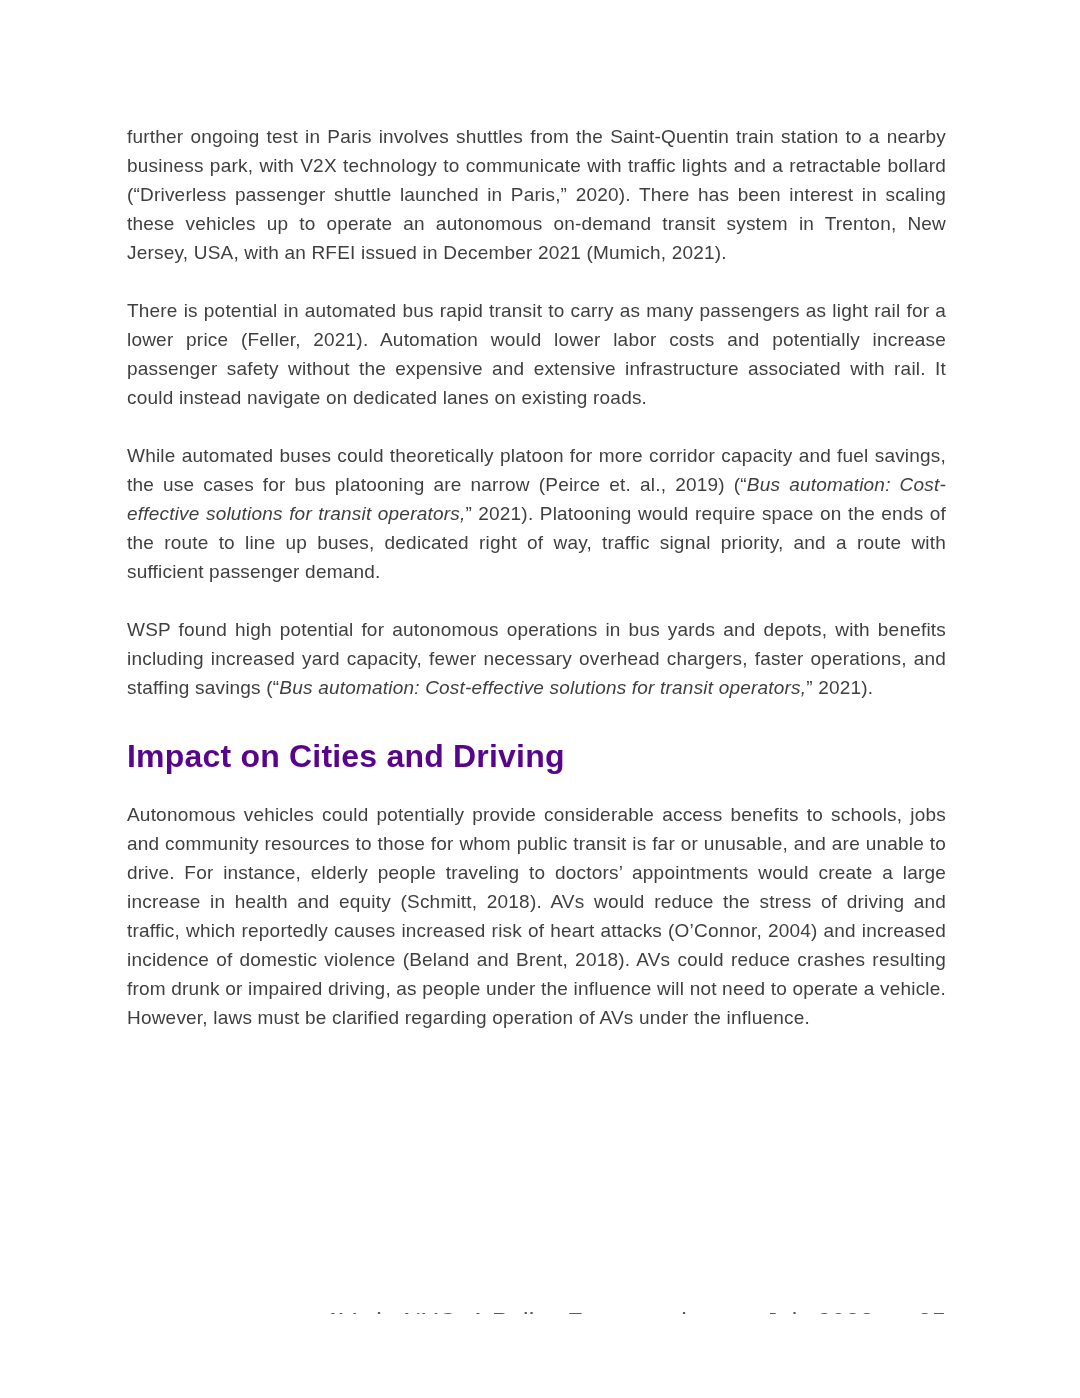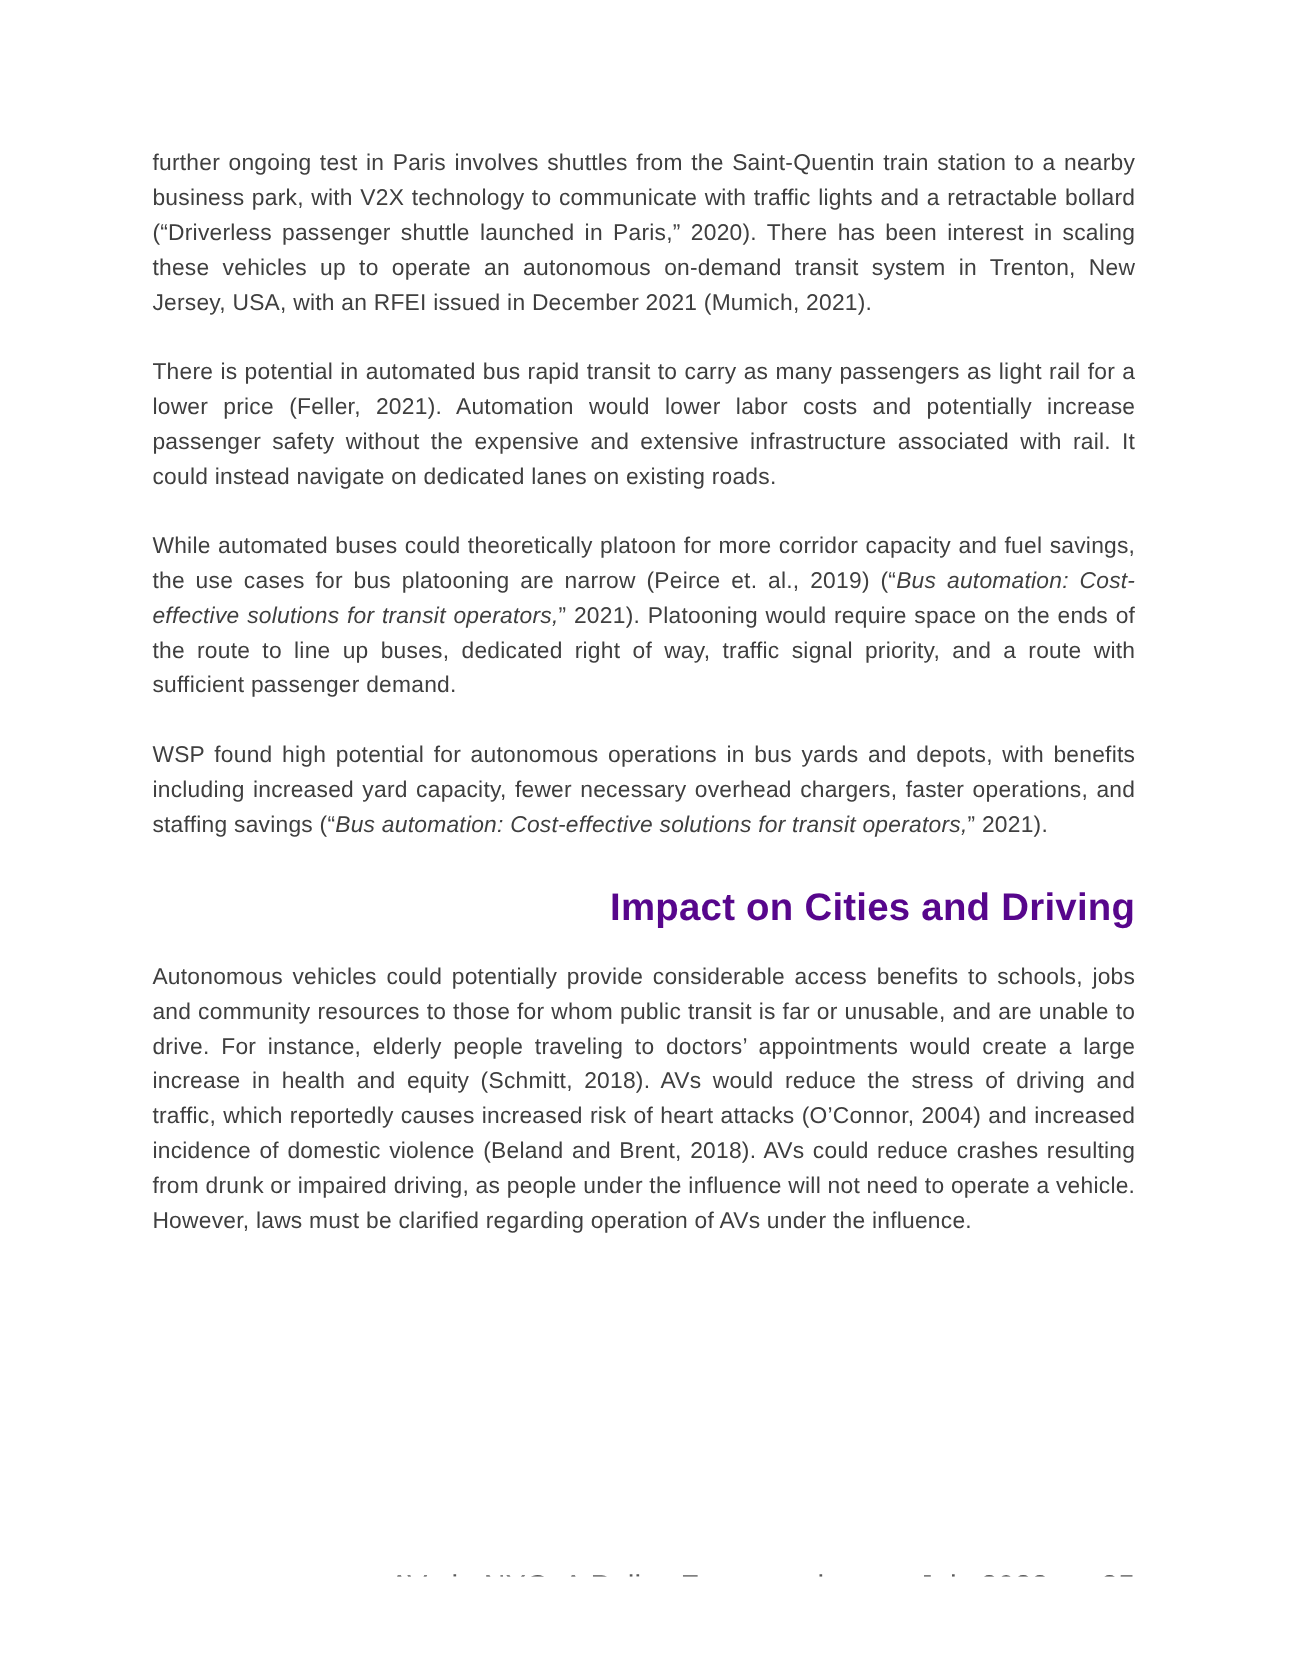--- a/index.html
+++ b/index.html
@@ -29,21 +29,21 @@
   .content p {
     margin: 0 0 29px 0;
   }
   h1.section-heading {
     margin: 34px 0 24px 0;
     color: var(--heading_purple, #57068c);
     font-size: 32px;
     line-height: 40px;
     font-weight: bold;
     letter-spacing: 0.2px;
-    text-align: right;
+    text-align: left;
   }
   .footer {
     position: absolute;
     top: 1308px;
     right: 134px;
     display: flex;
     align-items: baseline;
     color: var(--footer_text, #595959);
     font-size: 25px;
     line-height: 28px;

